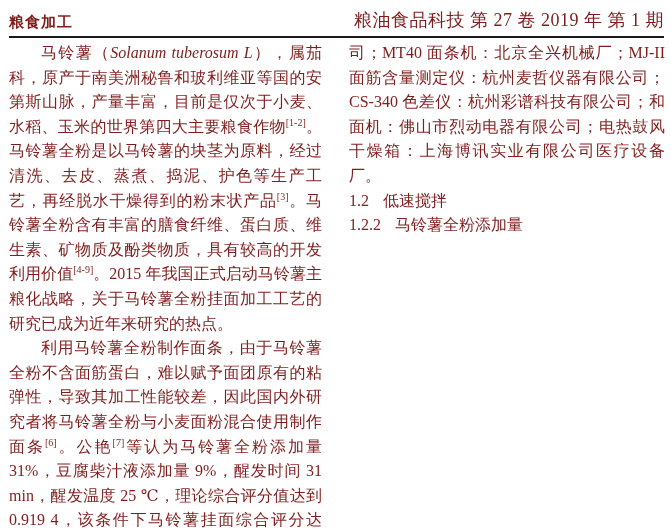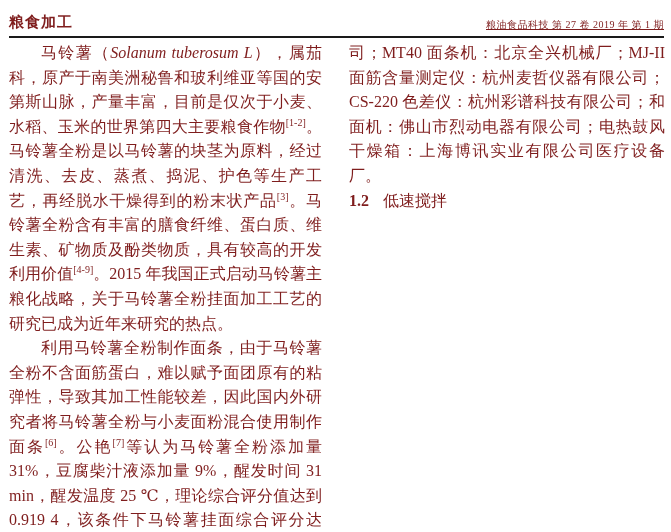--- a/index.html
+++ b/index.html
@@ -16,59 +16,62 @@
     position:absolute;top:0;left:9px;right:7px;height:32px;
     display:flex;justify-content:space-between;align-items:flex-end;
     border-bottom:2px solid #1a1a1a;
     padding-bottom:4px;box-sizing:content-box;
   }
   .rh-left{
     font-family:"Liberation Sans","DejaVu Sans",sans-serif;
     font-weight:bold;font-size:15px;letter-spacing:1px;
   }
   .rh-right{
-    font-size:10px;letter-spacing:0.5px;text-decoration:underline;
+    font-size:18px;letter-spacing:0.5px;
   }
   
   .col{
     position:absolute;top:41px;
     font-size:16px;line-height:24.6px;
     text-align:justify;text-justify:inter-character;
   }
   .col-left{left:9px;width:313px;}
   .col-right{left:349px;width:316px;}
   .col p{margin:0;text-indent:2em;}
   .col p.noindent{text-indent:0;}
   sup{font-size:10px;line-height:0;vertical-align:super;}
   i{font-style:italic;}
   .heading{white-space:nowrap;}
   .heading .h-num{margin-right:14px;}
-  .heading.level2 .h-num{font-weight:bold;}
+  .heading.level2 .h-num{font-weight:normal;}
 </style>
 </head>
 <body>
 
 <div class="page">
 
   <div class="running-head">
     <span class="rh-left">粮食加工</span>
     <span class="rh-right">粮油食品科技 第 27 卷  2019 年  第 1 期</span>
   </div>
 
   <div class="col col-left">
     <p>马铃薯（<i>Solanum tuberosum L</i>），属茄科，原产于南美洲秘鲁和玻利维亚等国的安第斯山脉，产量丰富，目前是仅次于小麦、水稻、玉米的世界第四大主要粮食作物<sup>[1-2]</sup>。马铃薯全粉是以马铃薯的块茎为原料，经过清洗、去皮、蒸煮、捣泥、护色等生产工艺，再经脱水干燥得到的粉末状产品<sup>[3]</sup>。马铃薯全粉含有丰富的膳食纤维、蛋白质、维生素、矿物质及酚类物质，具有较高的开发利用价值<sup>[4-9]</sup>。2015 年我国正式启动马铃薯主粮化战略，关于马铃薯全粉挂面加工工艺的研究已成为近年来研究的热点。</p>
     <p>利用马铃薯全粉制作面条，由于马铃薯全粉不含面筋蛋白，难以赋予面团原有的粘弹性，导致其加工性能较差，因此国内外研究者将马铃薯全粉与小麦面粉混合使用制作面条<sup>[6]</sup>。公艳<sup>[7]</sup>等认为马铃薯全粉添加量 31%，豆腐柴汁液添加量 9%，醒发时间 31 min，醒发温度 25 ℃，理论综合评分值达到 0.919 4，该条件下马铃薯挂面综合评分达 0.911 6，与模型预测值接近。郭祥想等认为当马铃薯全粉添加量为 15%、和面时间</p>
 
   </div>
 
   <div class="col col-right">
-    <p class="noindent">司；MT40 面条机：北京全兴机械厂；MJ-II 面筋含量测定仪：杭州麦哲仪器有限公司；CS-220 色差仪：杭州彩谱科技有限公司；和面机：佛山市烈动电器有限公司；电热鼓风干燥箱：上海博讯实业有限公司医疗设备厂。</p>
+    <p class="noindent">司；MT40 面条机：北京全兴机械厂；MJ-II 面筋含量测定仪：杭州麦哲仪器有限公司；CS-340 色差仪：杭州彩谱科技有限公司；和面机：佛山市烈动电器有限公司；电热鼓风干燥箱：上海博讯实业有限公司医疗设备厂。</p>
 
     <div class="heading level2">
       <span class="h-num">1.2</span><span>低速搅拌</span>
     </div>
 
 
 
+    <div class="heading level3">
+      <span class="h-num">1.2.2</span><span>马铃薯全粉添加量</span>
+    </div>
 
   </div>
 
 </div>
 
 </body></html>

